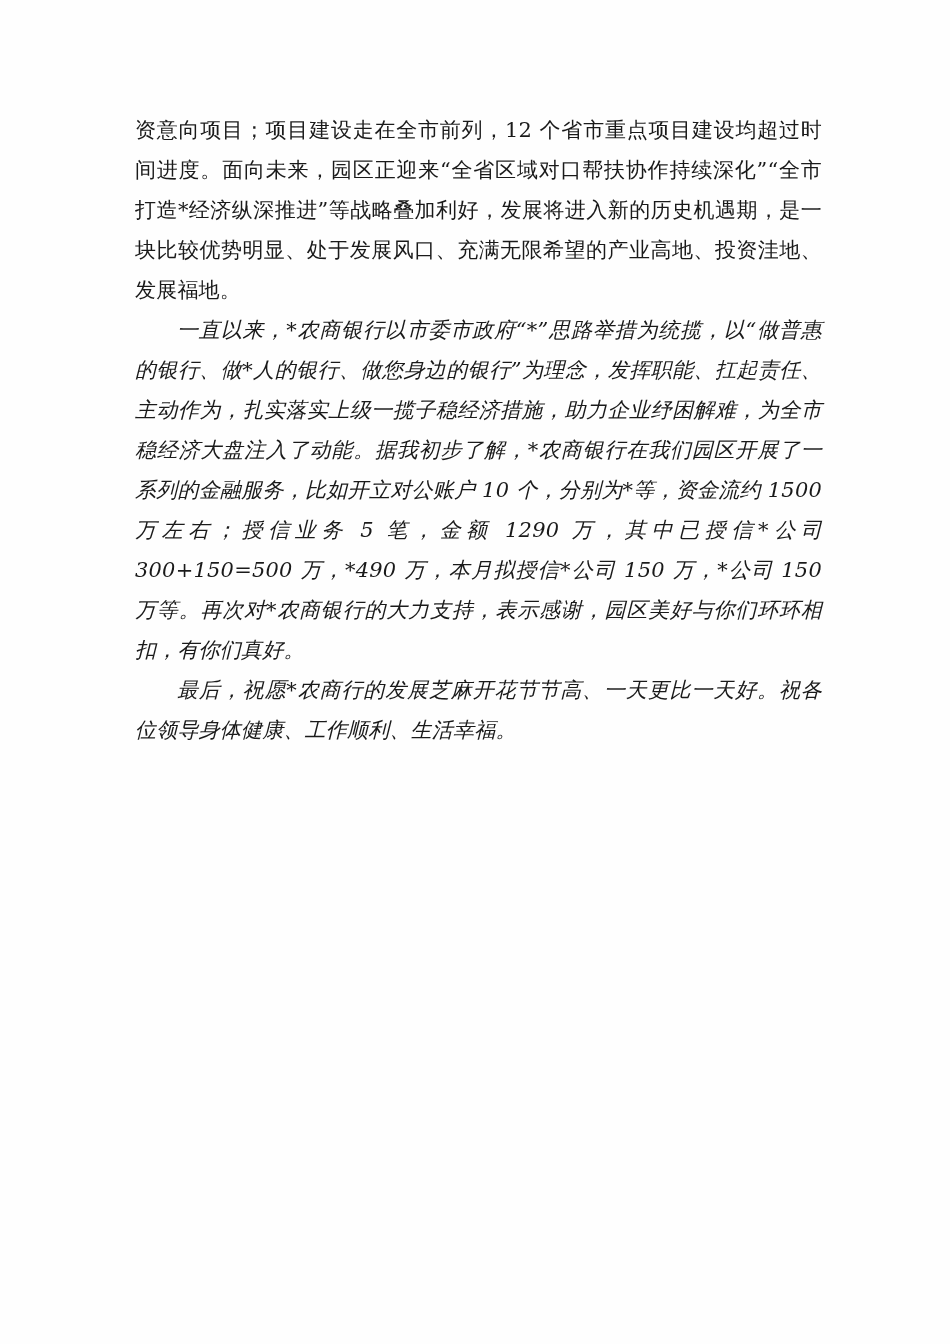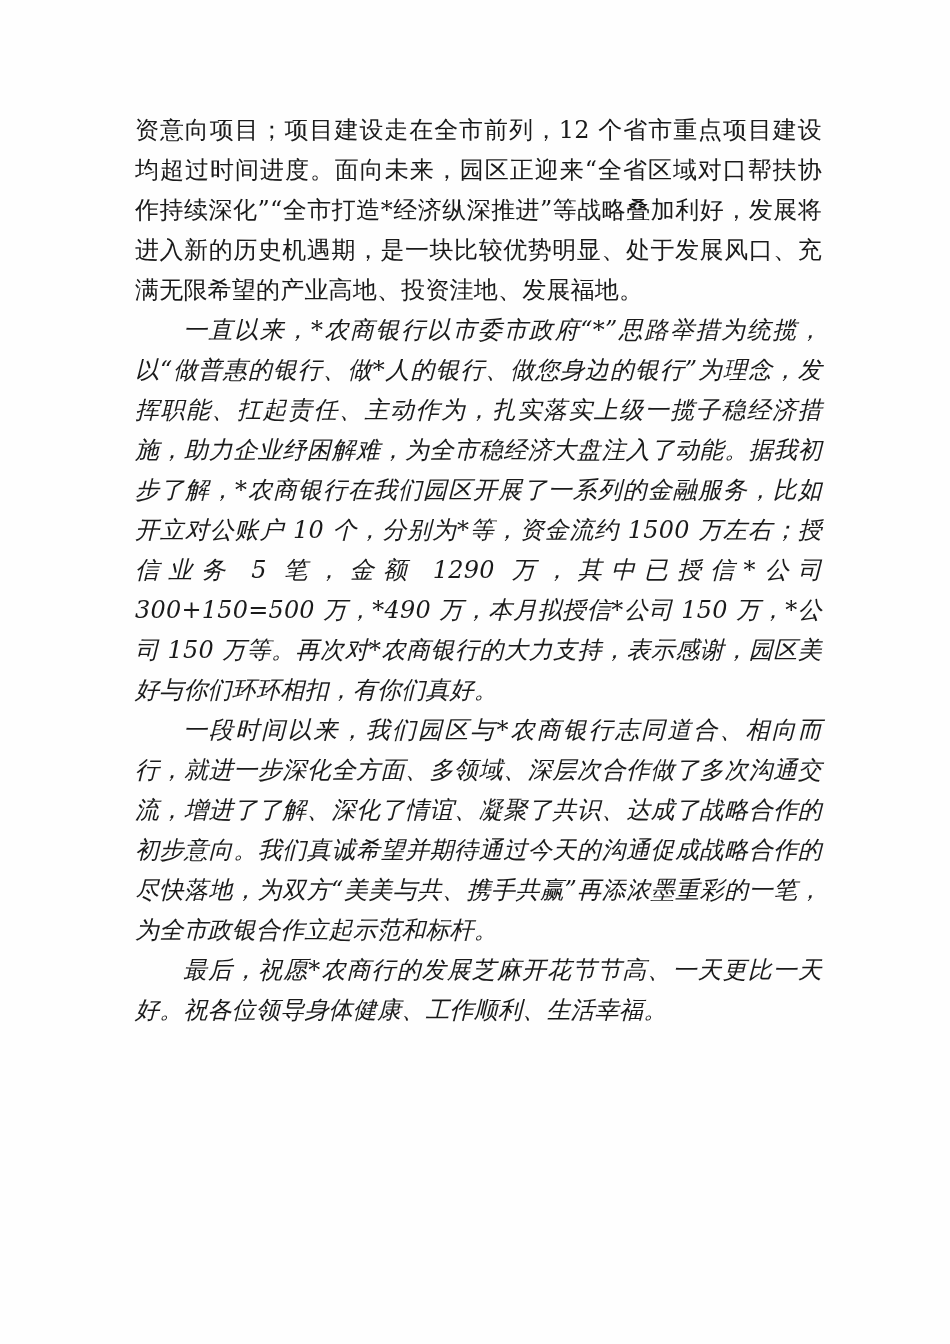--- a/index.html
+++ b/index.html
@@ -15,21 +15,21 @@
   }
   .page {
     position: relative;
     width: 950px;
     height: 1344px;
     background: #fefefe;
     box-sizing: border-box;
     padding: 110px 128px 0 135px;
   }
   .doc-body {
-    font-size: 24px;
+    font-size: 21px;
     line-height: 40px;
     text-align: justify;
     text-justify: inter-ideograph;
     letter-spacing: 0.2px;
   }
   .para {
     margin: 0 0 0 0;
     text-indent: 0;
   }
   .para.indent {
@@ -37,16 +37,15 @@
     font-style: italic;
   }
 </style>
 </head>
 <body>
 
 <div class="page">
   <div class="doc-body">
     <p class="para">资意向项目；项目建设走在全市前列，12 个省市重点项目建设均超过时间进度。面向未来，园区正迎来“全省区域对口帮扶协作持续深化”“全市打造*经济纵深推进”等战略叠加利好，发展将进入新的历史机遇期，是一块比较优势明显、处于发展风口、充满无限希望的产业高地、投资洼地、发展福地。</p>
     <p class="para indent">一直以来，*农商银行以市委市政府“*”思路举措为统揽，以“做普惠的银行、做*人的银行、做您身边的银行”为理念，发挥职能、扛起责任、主动作为，扎实落实上级一揽子稳经济措施，助力企业纾困解难，为全市稳经济大盘注入了动能。据我初步了解，*农商银行在我们园区开展了一系列的金融服务，比如开立对公账户 10 个，分别为*等，资金流约 1500 万左右；授信业务 5 笔，金额 1290 万，其中已授信*公司 300+150=500 万，*490 万，本月拟授信*公司 150 万，*公司 150 万等。再次对*农商银行的大力支持，表示感谢，园区美好与你们环环相扣，有你们真好。</p>
-    <p class="para indent">一段时间以来，我们园区与*农商银行志同道合、相向而行，就进一步深化全方面、多领域、深层次合作做了多次沟通交流，增进了了解、深化了情谊、凝聚了共识、达成了战略合作的初步意向。我们真诚希望并期待通过今天的沟通促成战略合作的尽快落地，为双方“美美与共、携手共赢”再添浓墨重彩的一笔，为全市政银合作立起示范和标杆。</p>
     <p class="para indent">最后，祝愿*农商行的发展芝麻开花节节高、一天更比一天好。祝各位领导身体健康、工作顺利、生活幸福。</p>
   </div>
 </div>
 
 </body></html>

